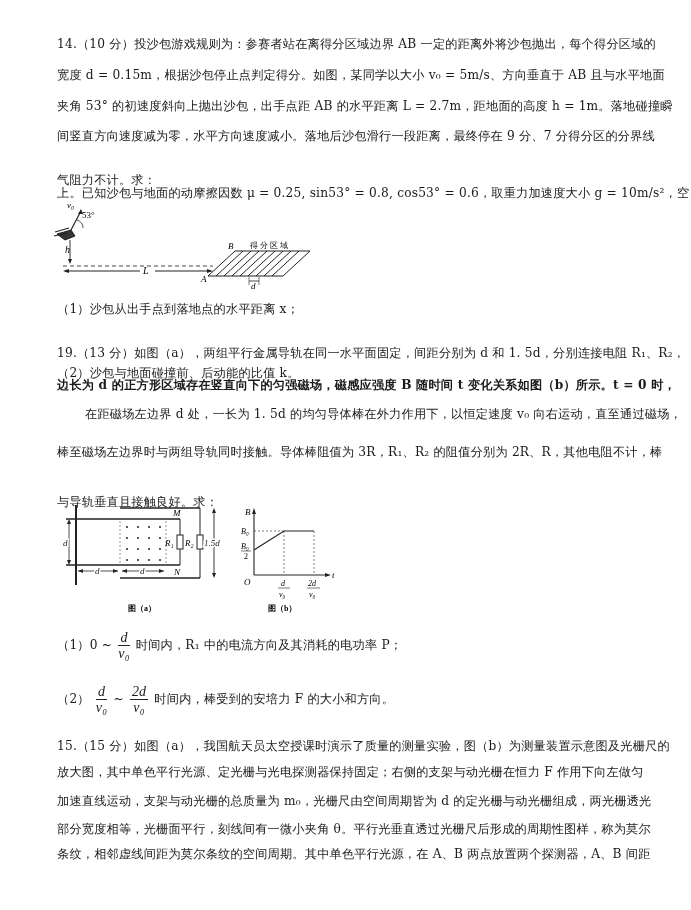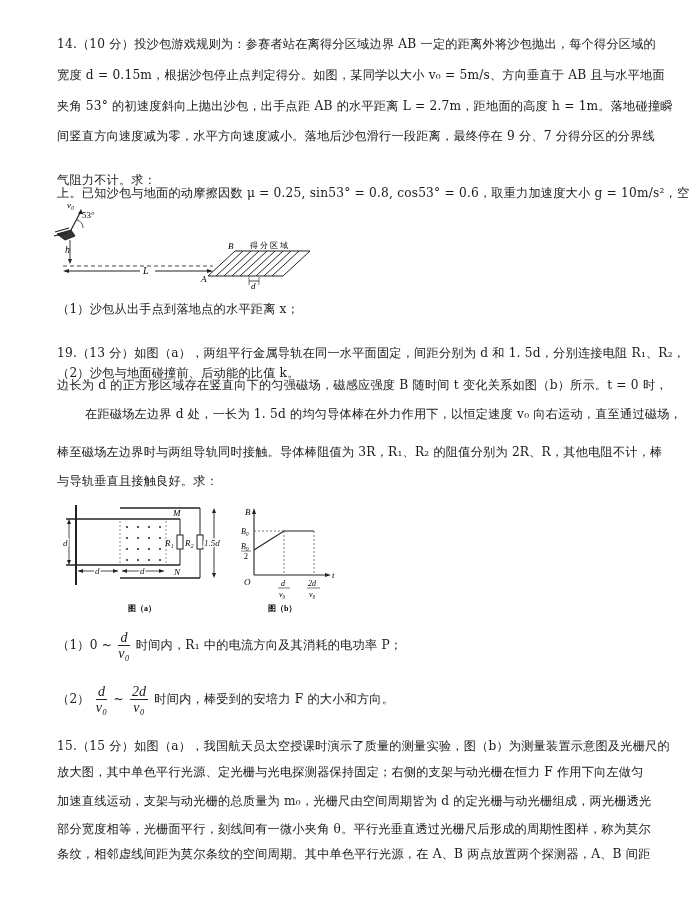--- a/index.html
+++ b/index.html
@@ -72,24 +72,24 @@
   <line x1="204" y1="85" x2="214" y2="85" stroke="#222" stroke-width="0.8"></line>
   <line x1="204" y1="81" x2="204" y2="89" stroke="#222" stroke-width="0.6"></line>
   <line x1="214" y1="81" x2="214" y2="89" stroke="#222" stroke-width="0.6"></line>
   <text x="206" y="93" font-size="9" font-style="italic">d</text>
 </svg>
 
 <div class="line" style="top:301px;">（1）沙包从出手点到落地点的水平距离 x；</div>
 <div class="line" style="top:321px;margin-top:44px;">（2）沙包与地面碰撞前、后动能的比值 k。</div>
 
 <div class="line" style="top:345px;">19.（13 分）如图（a），两组平行金属导轨在同一水平面固定，间距分别为 d 和 1. 5d，分别连接电阻 R₁、R₂，</div>
-<div class="line" style="top:377px;">边长为 d 的正方形区域存在竖直向下的匀强磁场，磁感应强度 B 随时间 t 变化关系如图（b）所示。t = 0 时，</div>
+<div class="line" style="top:377px;font-weight:bold;">边长为 d 的正方形区域存在竖直向下的匀强磁场，磁感应强度 B 随时间 t 变化关系如图（b）所示。t = 0 时，</div>
 <div class="line" style="top:406px;margin-left:28px;">在距磁场左边界 d 处，一长为 1. 5d 的均匀导体棒在外力作用下，以恒定速度 v₀ 向右运动，直至通过磁场，</div>
 <div class="line" style="top:444px;">棒至磁场左边界时与两组导轨同时接触。导体棒阻值为 3R，R₁、R₂ 的阻值分别为 2R、R，其他电阻不计，棒</div>
-<div class="line" style="top:473px;">与导轨垂直且接触良好。求：</div>
+<div class="line" style="top:494px;">与导轨垂直且接触良好。求：</div>
 
 <svg class="fig" style="left:60px; top:505px;" width="175" height="110" viewBox="0 0 175 110">
 
   <line x1="16" y1="0" x2="16" y2="80" stroke="#222" stroke-width="2"></line>
 
   <line x1="6" y1="14" x2="120" y2="14" stroke="#222" stroke-width="1.6"></line>
   <line x1="6" y1="60" x2="120" y2="60" stroke="#222" stroke-width="1.6"></line>
 
   <line x1="60" y1="3" x2="140" y2="3" stroke="#222" stroke-width="1.4"></line>
   <line x1="60" y1="73" x2="140" y2="73" stroke="#222" stroke-width="1.4"></line>

